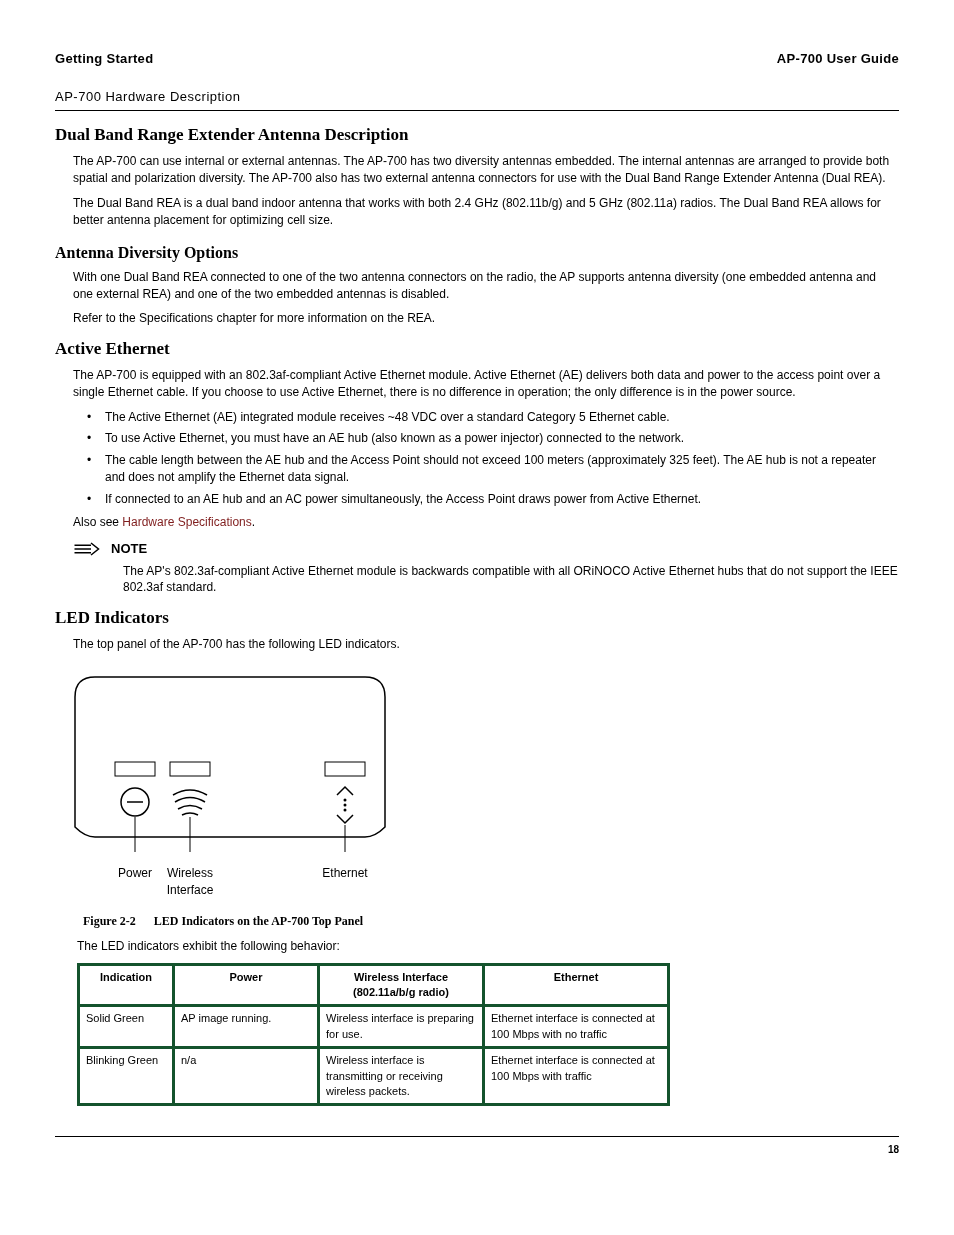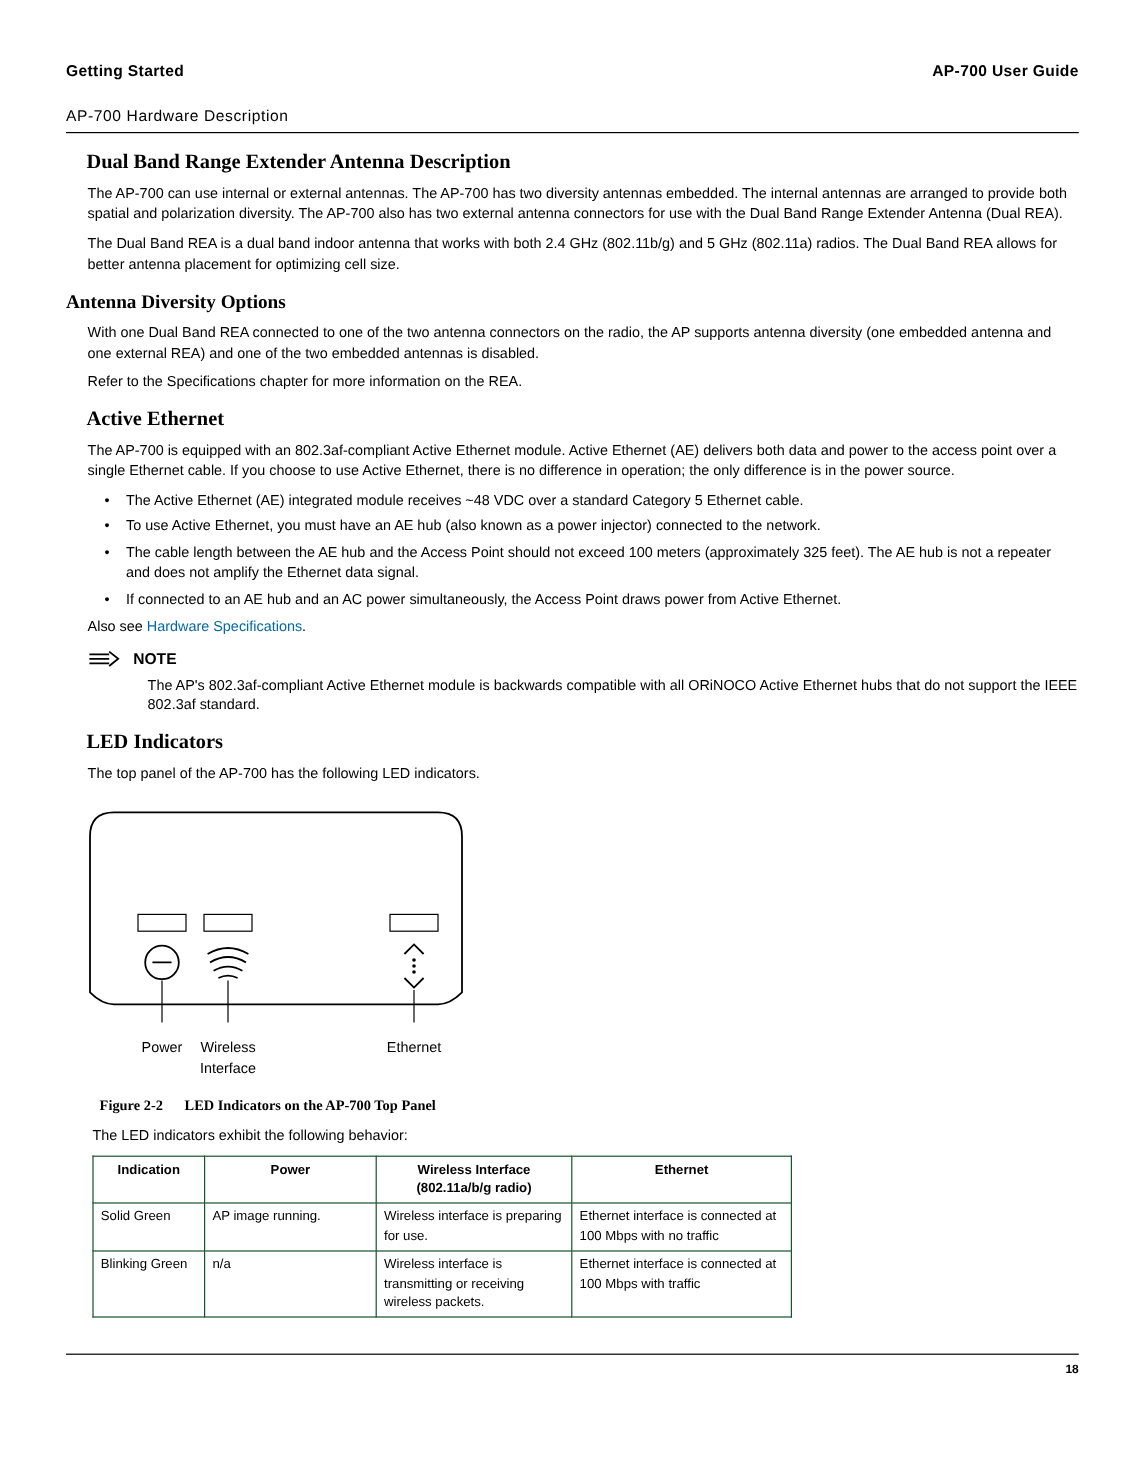--- a/index.html
+++ b/index.html
@@ -26,21 +26,21 @@
   }
   hr.top-rule {
     border: none;
     border-top: 1px solid #000;
     margin: 4px 0 12px 0;
   }
   h2.serif {
     font-family: "Times New Roman", Times, serif;
     font-weight: bold;
     font-size: 17px;
-    margin: 10px 0 6px 17px;
+    margin: 10px 0 6px 0;
   }
   h3.serif {
     font-family: "Times New Roman", Times, serif;
     font-weight: bold;
     font-size: 16px;
     margin: 14px 0 4px 0;
   }
   p.body {
     margin: 4px 0 8px 18px;
   }
@@ -53,37 +53,37 @@
     position: relative;
     padding-left: 18px;
     margin-bottom: 5px;
   }
   ul.bullets li::before {
     content: "•";
     position: absolute;
     left: 0;
     top: 0;
   }
-  a.link { color: #0369a1; text-decoration: none; }
+  a.link { color: #7f1d1d; text-decoration: none; }
   .note-block { margin: 10px 0 6px 18px; }
   .note-head { display: flex; align-items: center; gap: 8px; font-weight: bold; font-size: 13px; }
   .note-icon { width: 30px; height: 14px; }
   .note-body { margin: 4px 0 0 50px; }
   .figure-wrap { margin: 14px 0 10px 10px; }
   .fig-svg { width: 330px; height: 190px; }
   .fig-labels { display: flex; width: 330px; margin-top: 4px; font-size: 12px; text-align: center; }
   .fig-caption { font-family: "Times New Roman", Times, serif; font-weight: bold; font-size: 12px; margin: 14px 0 8px 28px; }
   .fig-caption .num { margin-right: 18px; }
   table.led {
     border-collapse: collapse;
     margin-left: 22px;
     font-size: 11px;
   }
   table.led th, table.led td {
-    border: 1px solid #14532d;
+    border: 3px solid #14532d;
     padding: 4px 6px;
     vertical-align: top;
     text-align: left;
   }
   table.led th {
     font-weight: bold;
     text-align: center;
   }
   table.led th.c0 { width: 80px; }
   table.led th.c1 { width: 130px; }

